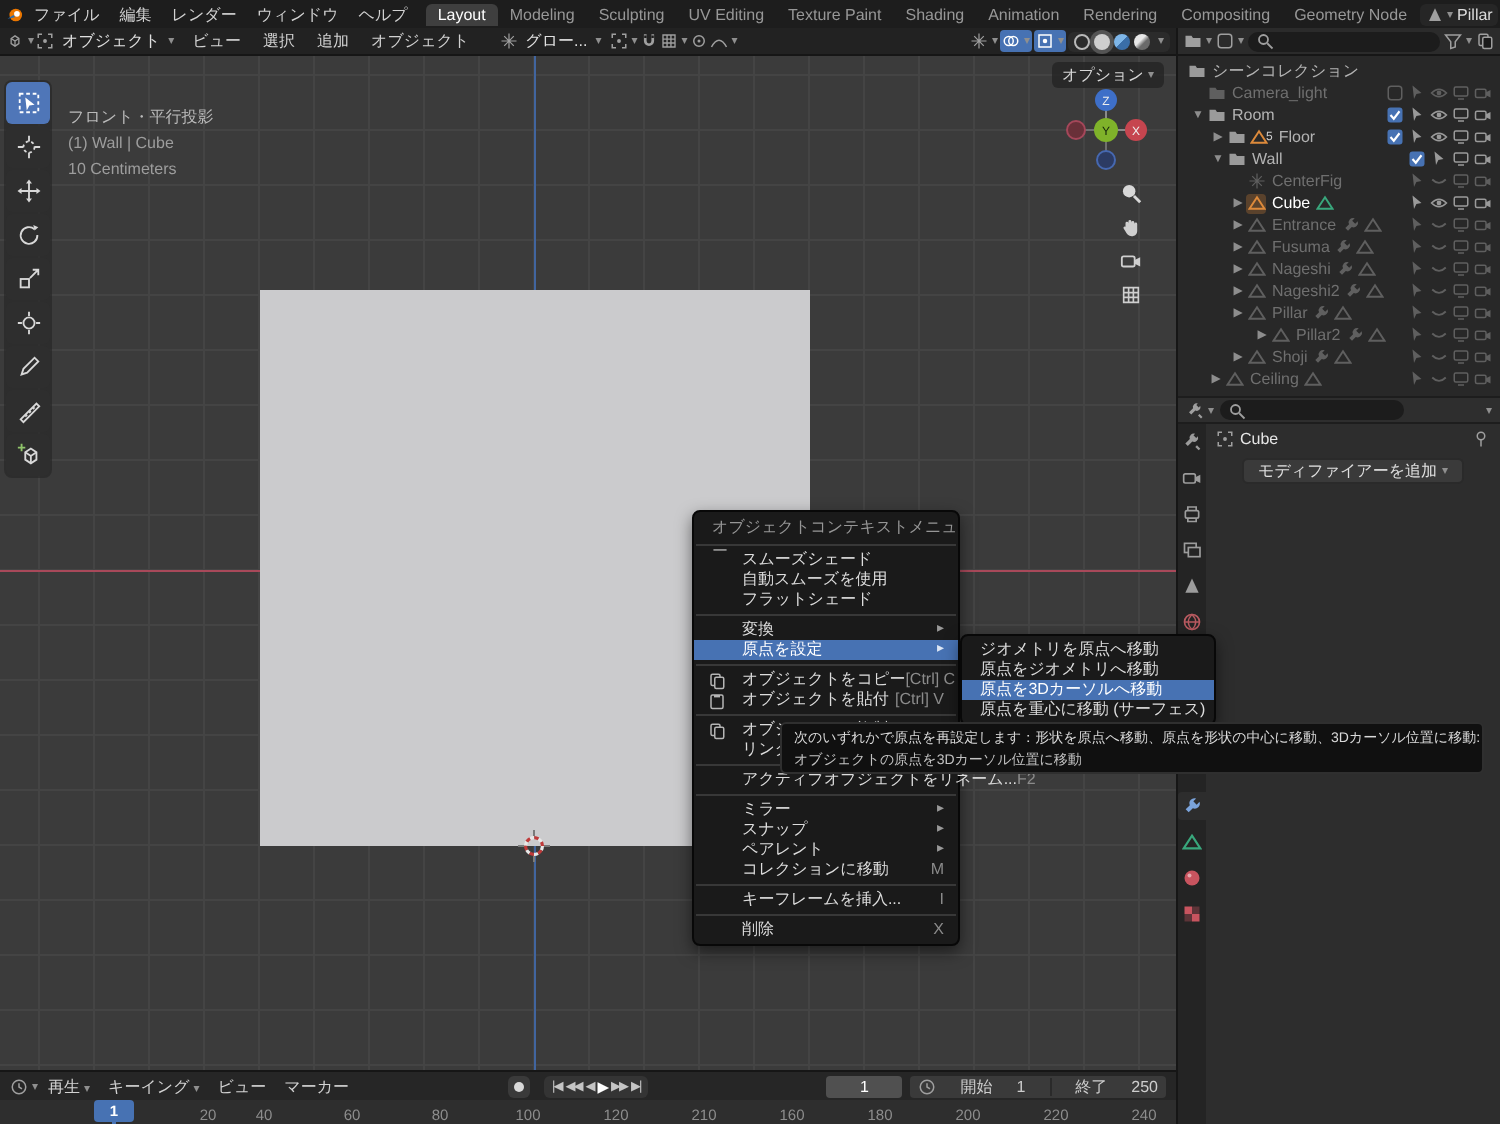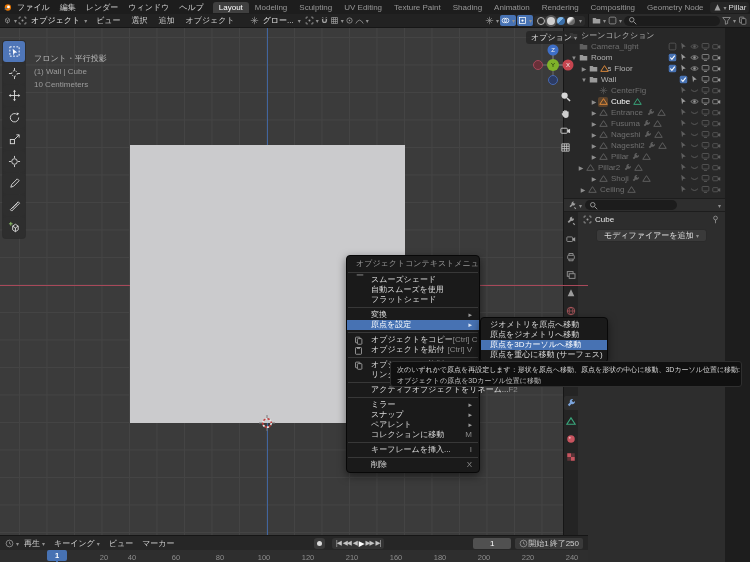--- a/index.html
+++ b/index.html
@@ -58,21 +58,21 @@
 .mi .mic svg{width:9px;height:9px}
 .msep{height:1px;background:#383838;margin:2px 1px}
 .submenu{position:absolute;left:480px;top:317px;width:128px;z-index:31;background:#1a1a1a;border:1px solid #080808;border-radius:4px;box-shadow:0 3px 8px rgba(0,0,0,.5);padding:2px 0}
 .smi{height:10px;line-height:10px;padding:0 9px;color:#ddd;white-space:nowrap;overflow:hidden}
 .smi.hl{background:#4772b3;color:#fff}
 .tooltip{position:absolute;left:390px;top:361px;width:352px;height:26px;z-index:40;background:#101010;border:1px solid #2f2f2f;border-radius:3px;padding:2px 6px;overflow:hidden;white-space:nowrap;font-size:7px;line-height:11px}
 .tooltip .l1{color:#d9d9d9}
 .tooltip .l1 .link{color:#6195d6}
 .tooltip .l2{color:#c2c2c2}
 
-.rightpanel{position:absolute;left:563px;top:28px;width:162px;height:534px;background:#282828;border-left:1px solid #161616}
+.rightpanel{position:absolute;left:588px;top:28px;width:162px;height:534px;background:#282828;border-left:1px solid #161616}
 .outliner{position:absolute;left:0;top:0;width:100%;height:170px;padding-top:2px;overflow:hidden}
 .ol-row{height:11px;display:flex;align-items:center;padding-right:3px;color:#b3b3b3;white-space:nowrap}
 .ol-row.dim{color:#6f6f6f}
 .ol-row.dim .oli{color:#5f5f5f}
 .ol-row.active-row .ol-label{color:#fff}
 .arr{width:8px;font-size:6px;color:#8d8d8d;text-align:center}
 .oli{display:inline-flex;width:10px;height:10px;align-items:center;justify-content:center;color:#9a9a9a;margin-right:1px}
 .oli svg{width:9px;height:9px}
 .c-orange{color:#dd8a3b}.c-green{color:#39a77c}.c-blue{color:#7ba4dc}
 .icobg{background:rgba(221,138,59,.28);border-radius:2px}
@@ -91,21 +91,21 @@
 
 .timeline{position:absolute;left:0;top:535px;width:588px;height:27px;border-top:1px solid #161616}
 .tl-head{height:14px;background:#262626;display:flex;align-items:center;padding:0 5px;gap:1px}
 .tl-menu{padding:0 4px;color:#d2d2d2;white-space:nowrap}
 .rec{width:11px;height:11px;border-radius:3px;background:#3a3a3a;display:flex;align-items:center;justify-content:center;margin-left:auto}
 .rec i{width:5px;height:5px;border-radius:50%;background:#d9d9d9}
 .transport{display:flex;align-items:center;gap:2px;background:#343434;border-radius:3px;padding:0 4px;height:11px;margin-left:6px}
 .tbtn{color:#c4c4c4;font-size:6.5px;letter-spacing:-1px}
 .tbtn.play{color:#fff;font-size:7.5px}
 .framefield{width:38px;height:11px;background:#505050;border-radius:2px;color:#fff;text-align:center;line-height:11px;margin-left:88px}
-.rangefield{display:flex;align-items:center;height:11px;background:#3a3a3a;border-radius:2px;margin-left:3px;padding:0 4px;gap:0;color:#cdcdcd}
+.rangefield{display:flex;align-items:center;height:11px;background:#3a3a3a;border-radius:2px;margin-left:3px;padding:0 4px;gap:12px;color:#cdcdcd}
 .tl-ruler{position:relative;height:13px;background:#2e2e2e}
 .rnum{position:absolute;bottom:1px;transform:translateX(-50%);color:#8d8d8d;font-size:7.5px}
 .playhead{position:absolute;left:47px;top:0;width:20px;height:11px;background:#4772b3;border-radius:2px;color:#fff;text-align:center;line-height:11px;font-weight:bold;font-size:7.5px}
 .phline{position:absolute;left:56px;top:11px;bottom:0;width:2px;background:#4772b3}
 </style>
 </head>
 <body>
 
 <svg width="0" height="0" style="position:absolute">
     <defs>
@@ -1013,21 +1013,21 @@
               </svg>
             </span>
           <span class="oli">
               <svg>
                 <use href="#i-cam"></use>
               </svg>
             </span>
         </span>
       </div>
 
-      <div class="ol-row dim" style="padding-left:13px">
+      <div class="ol-row dim" style="padding-left:38px">
         <span class="arr">▶</span>
         <span class="oli c-orange">
             <svg>
               <use href="#i-tri"></use>
             </svg>
           </span>
         <span class="ol-label">Pillar2</span>
         <span class="oli c-blue">
             <svg>
               <use href="#i-wrench"></use>

